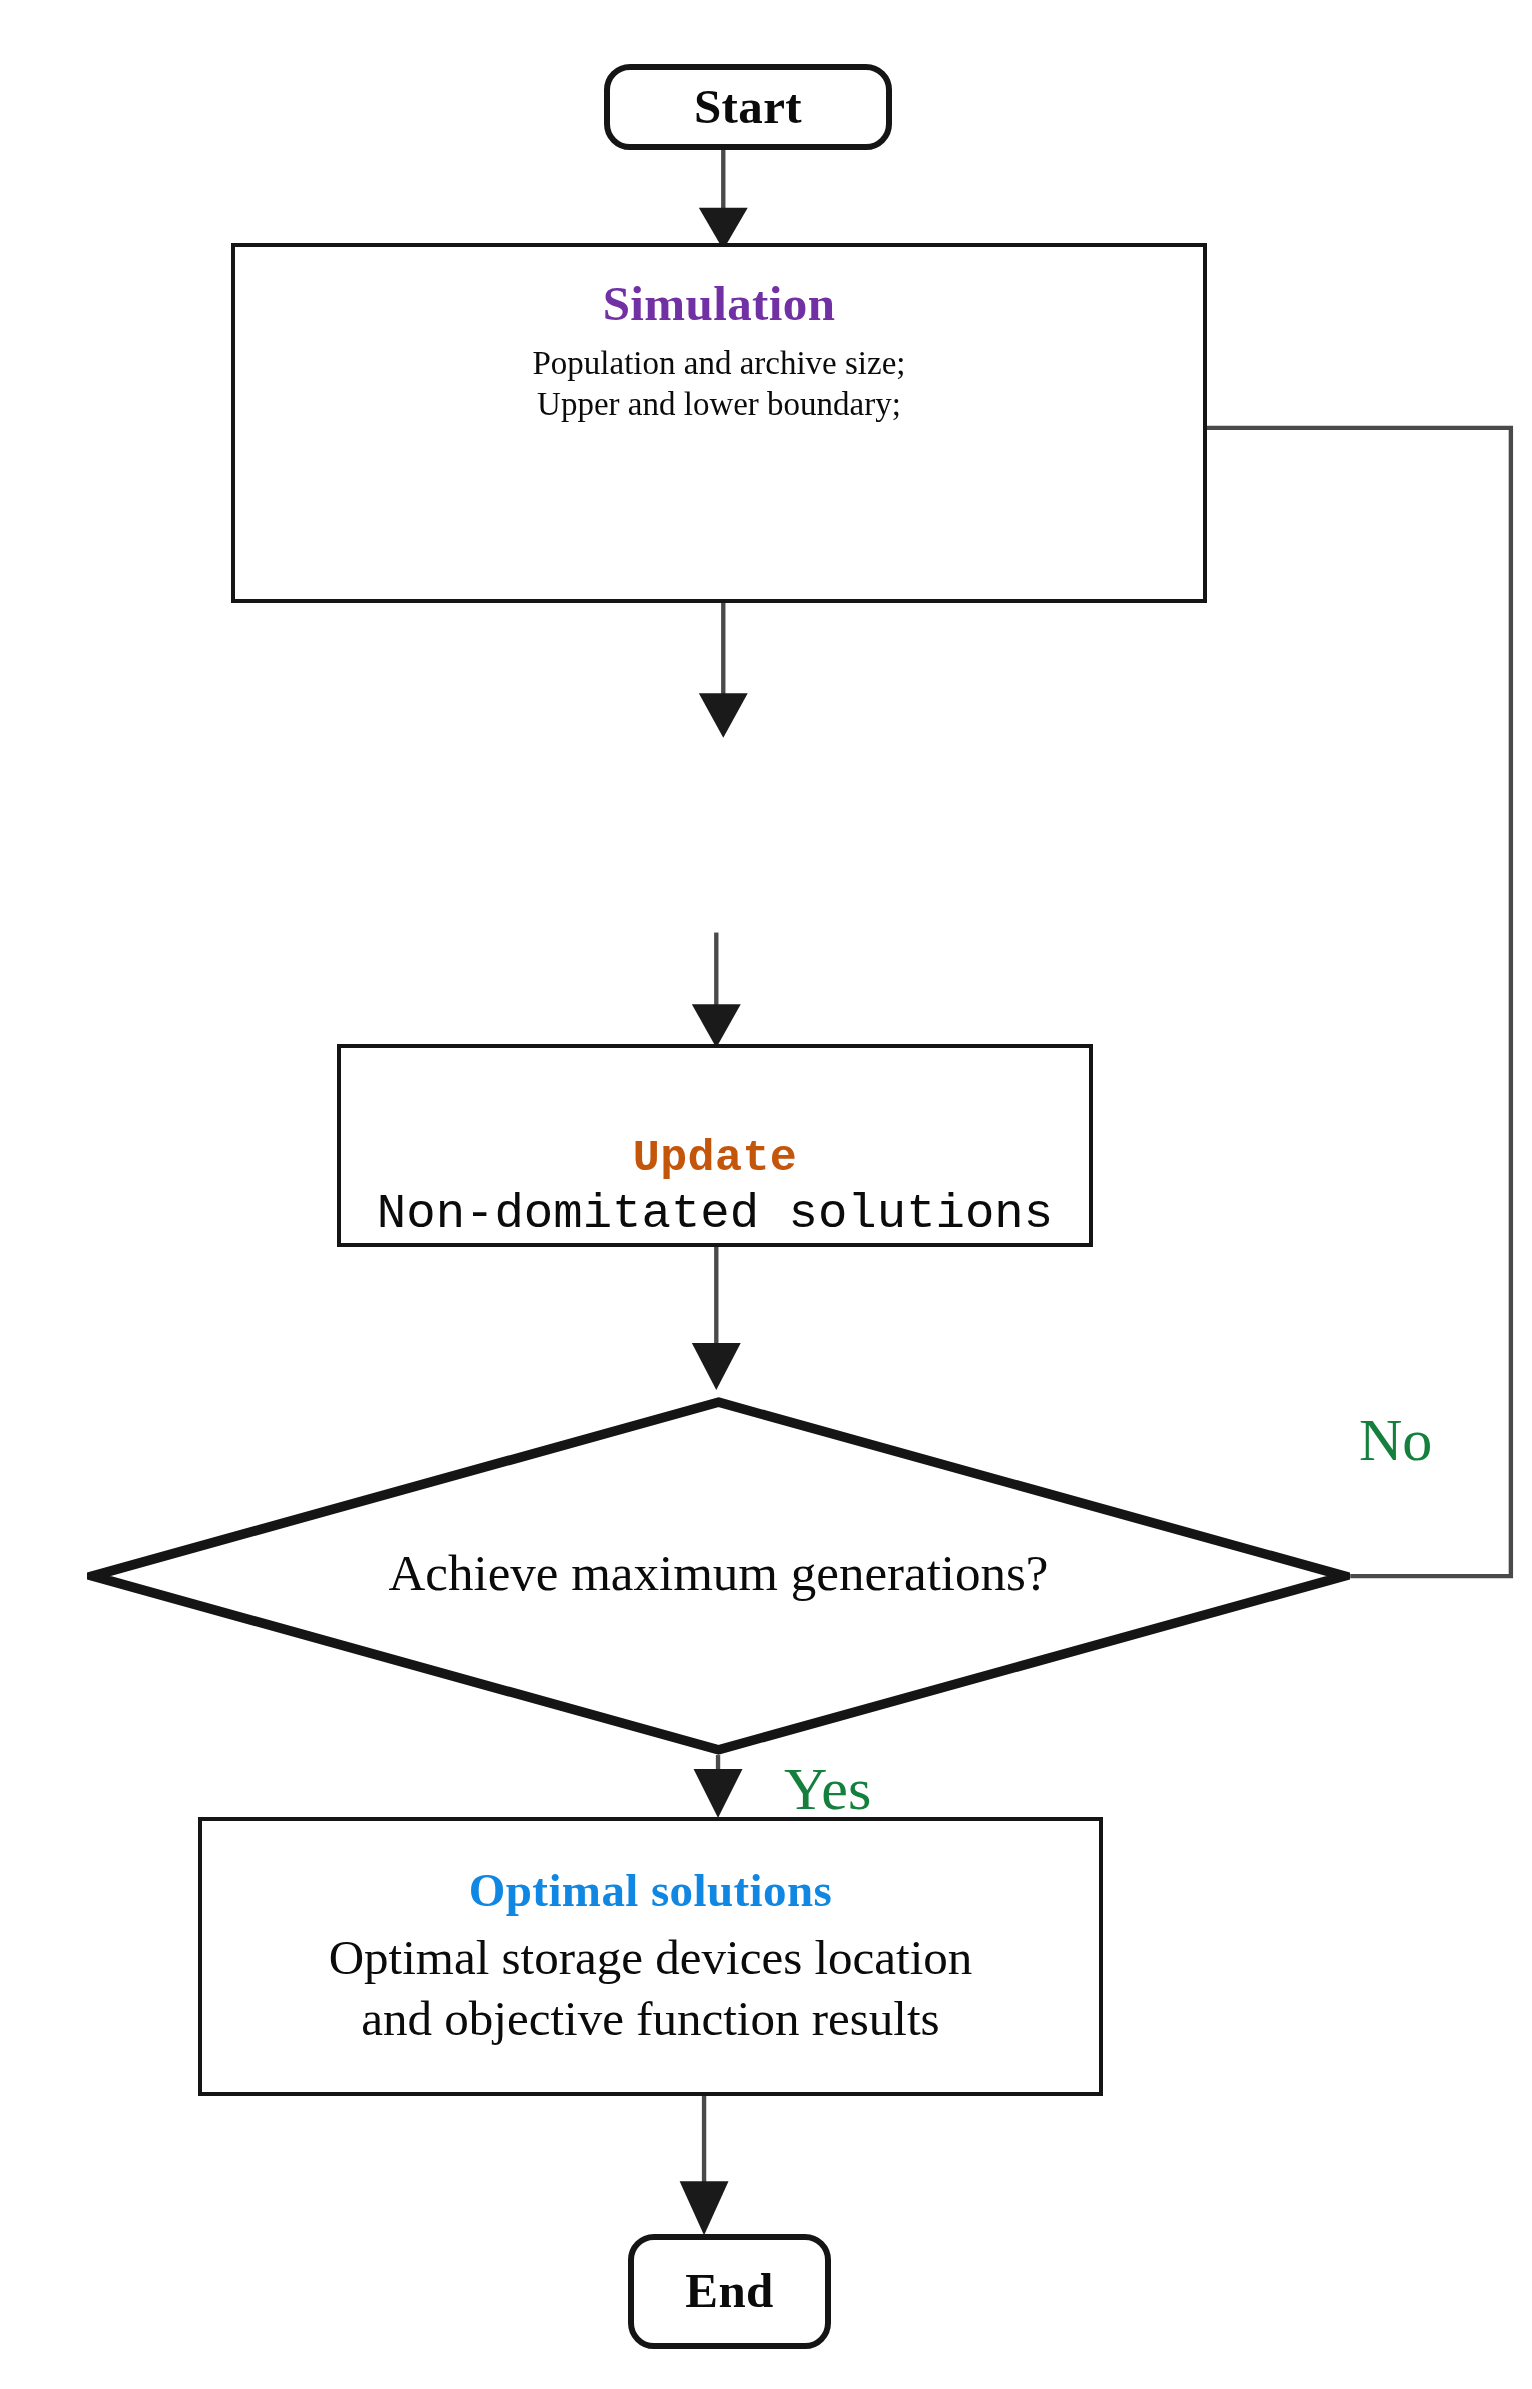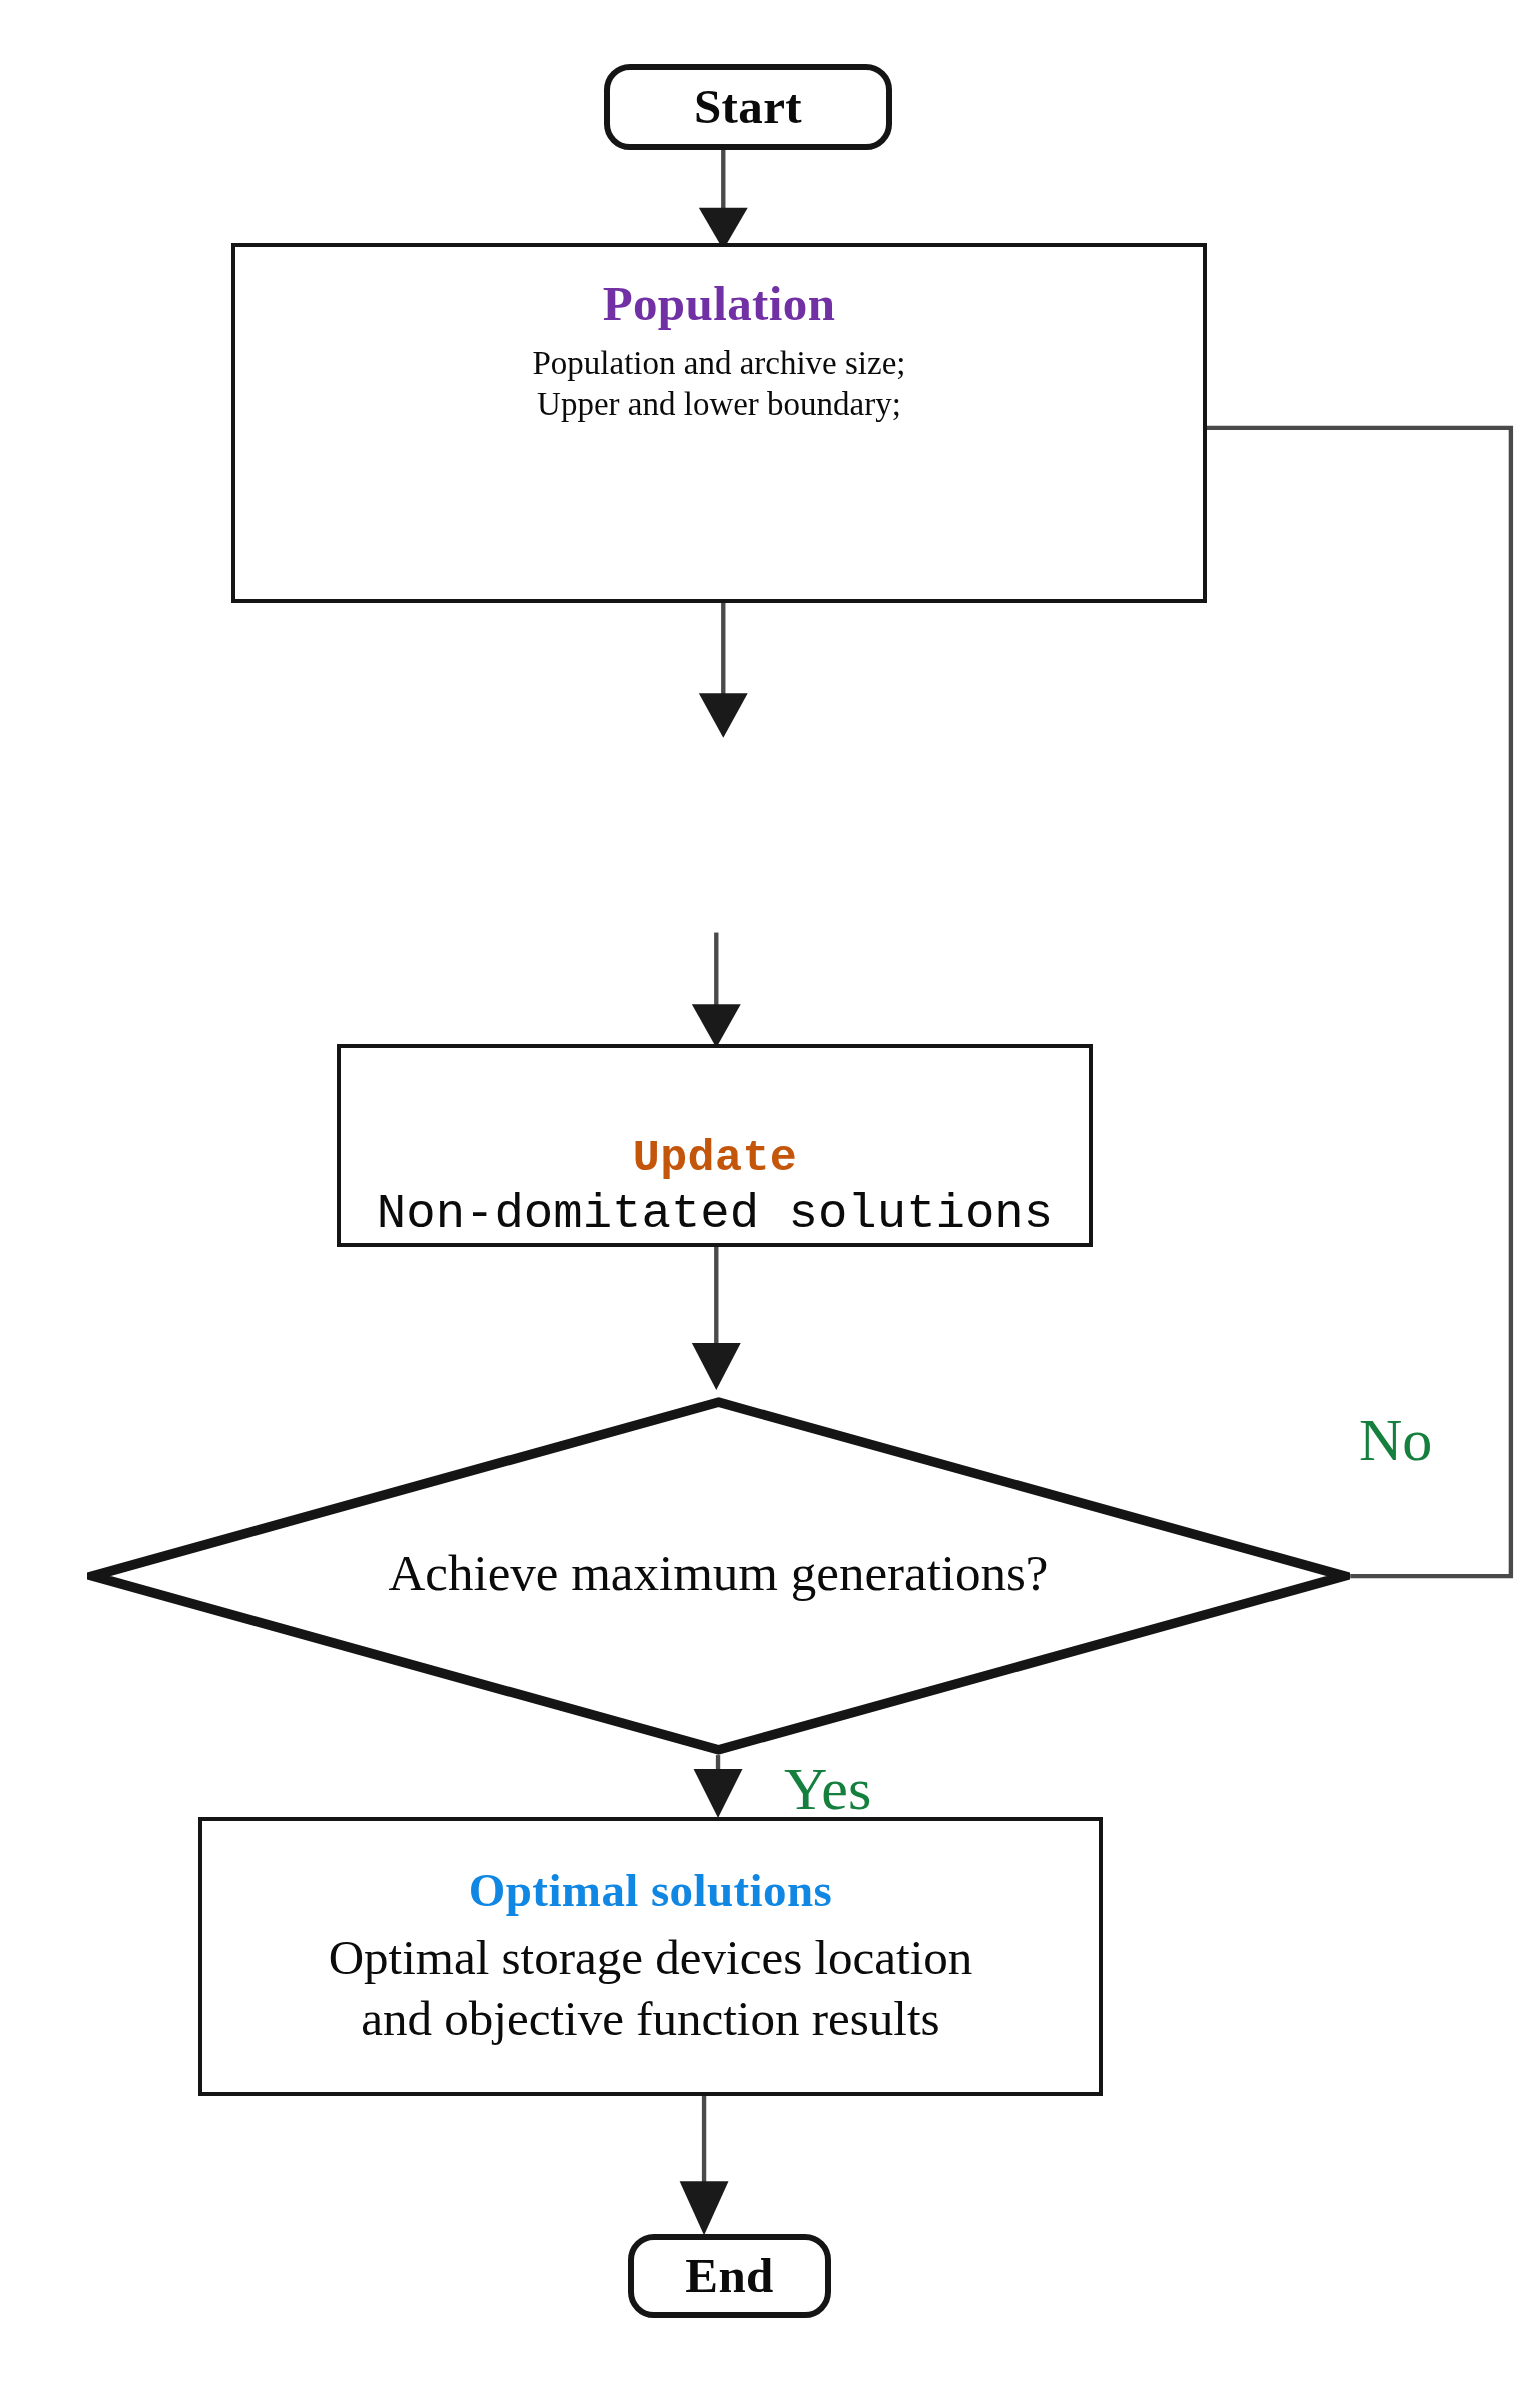--- a/index.html
+++ b/index.html
@@ -82,21 +82,21 @@
 
   #node-optimal{
     left:198px; top:1817px; width:905px; height:279px;
     justify-content:flex-start;
     padding-top:44px;
   }
   #node-optimal .title{ font-size:47px; color:#0f87e3; margin-bottom:8.7px;}
   #node-optimal .line{ font-size:49px; margin-top:5.2px;}
 
   #node-end{
-    left:603px; top:2234px; width:203px; height:84px;
+    left:603px; top:2234px; width:203px; height:115px;
   }
   #node-end .title{ font-size:49px; color:#0b0b0b; }
 
   
   #node-decision{
     position:absolute;
     left:87px; top:1397px;
     width:1263px; height:358px;
   }
   #node-decision .dia-label{
@@ -174,21 +174,21 @@
       <polygon points="723,6 1440,205 723,404 6,205" fill="#ffffff" stroke="#151515" stroke-width="11"></polygon>
     </svg>
     <div class="dia-label">Achieve maximum generations?</div>
   </div>
 
   <div class="node terminal" id="node-start">
     <div class="title">Start</div>
   </div>
 
   <div class="node" id="node-initialize">
-    <div class="title">Population</div>
+    <div class="title">Simulation</div>
     <div class="line">Population and archive size;</div>
     <div class="line">Upper and lower boundary;</div>
   </div>
 
 
   <div class="node" id="node-update">
     <div class="title">Update</div>
     <div class="line">Non-domitated solutions</div>
   </div>
 

